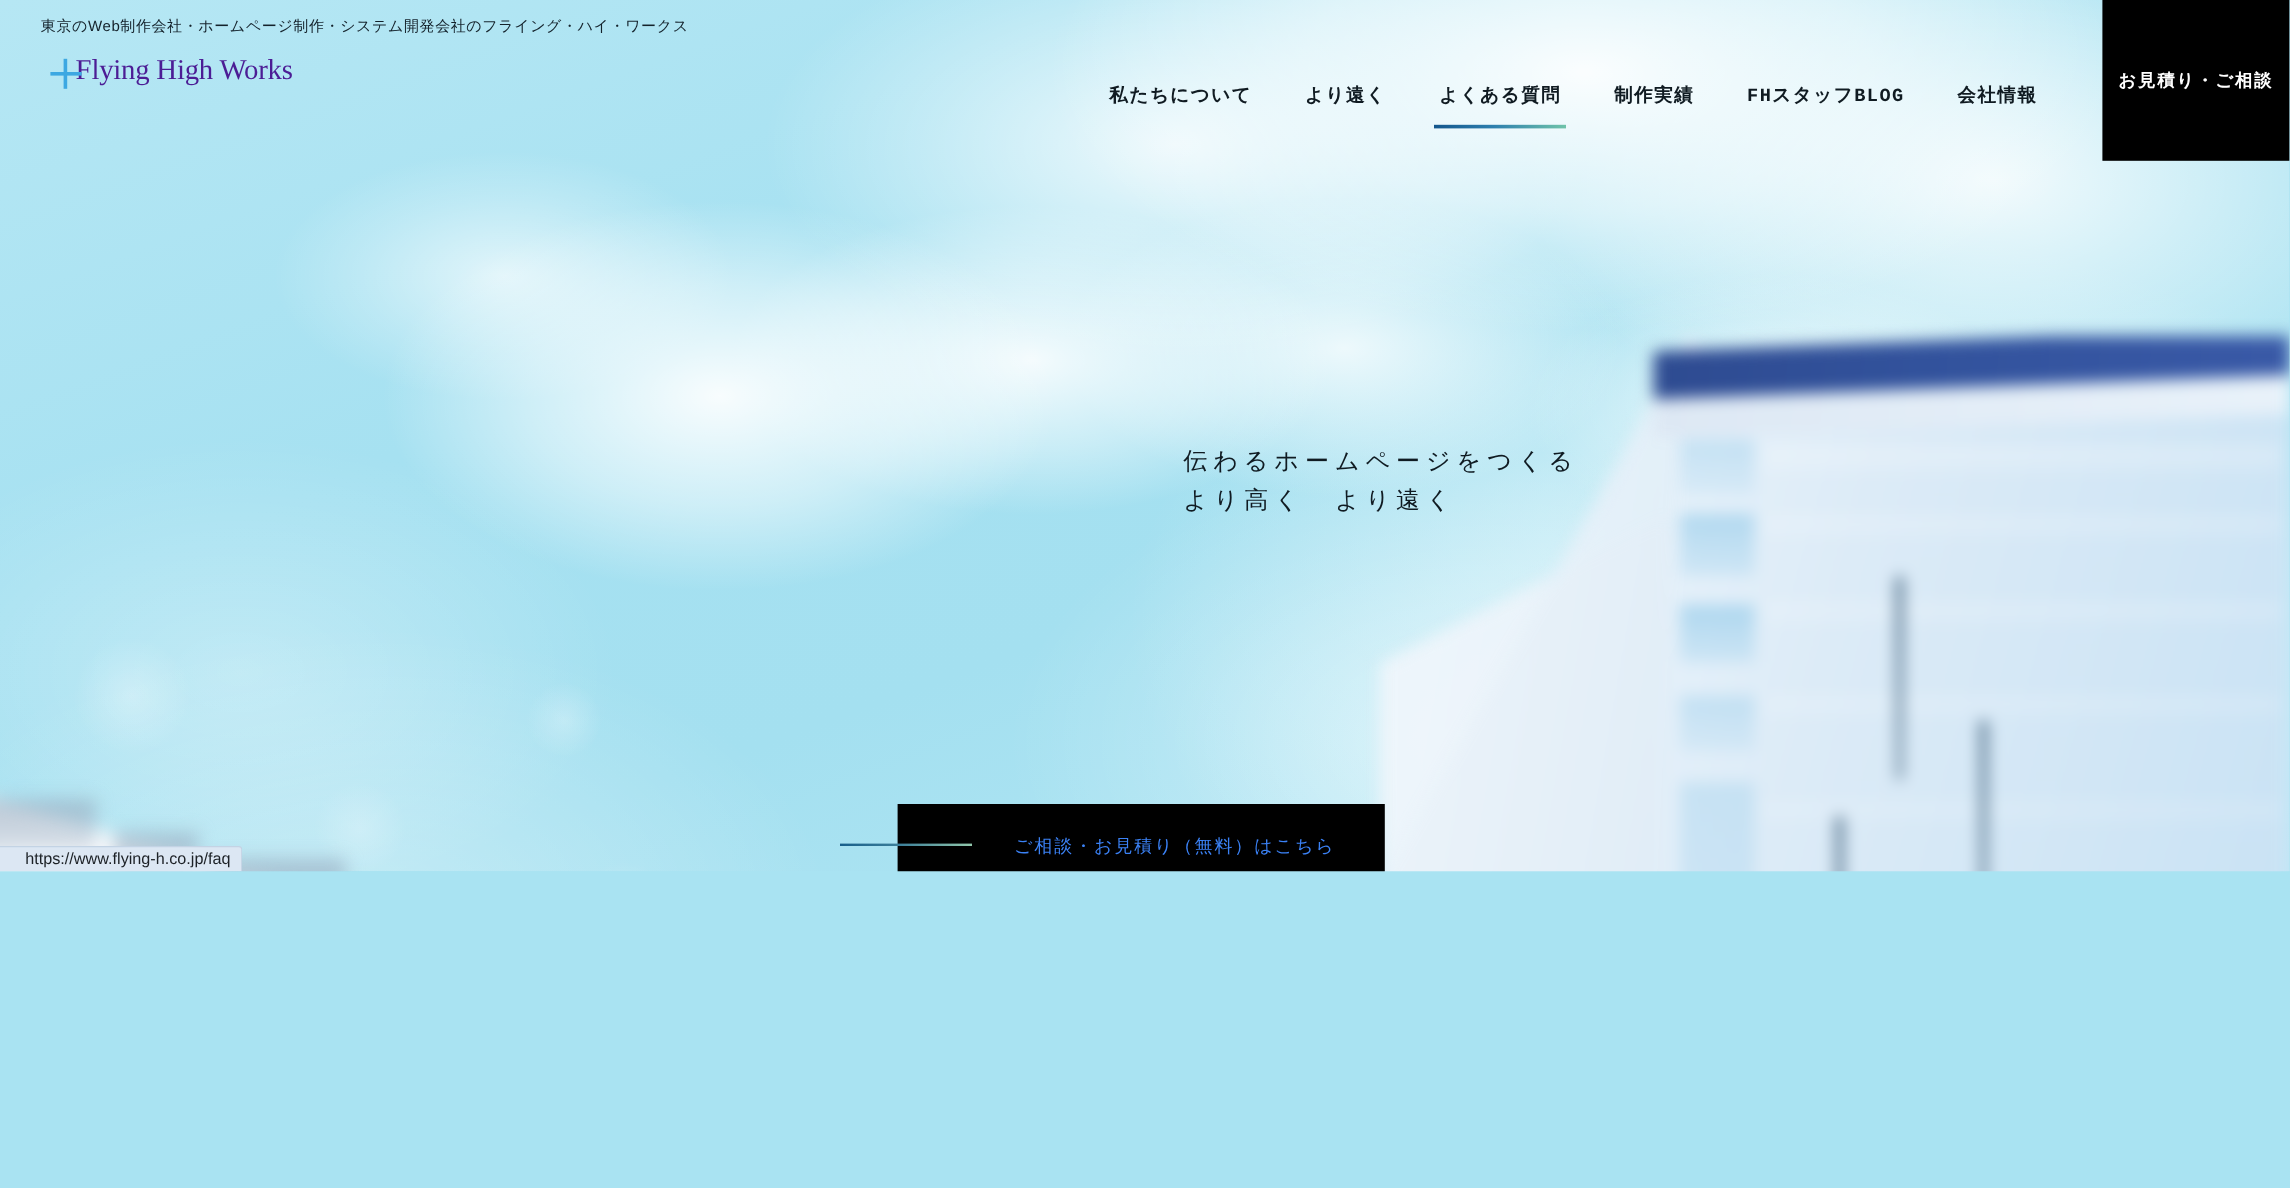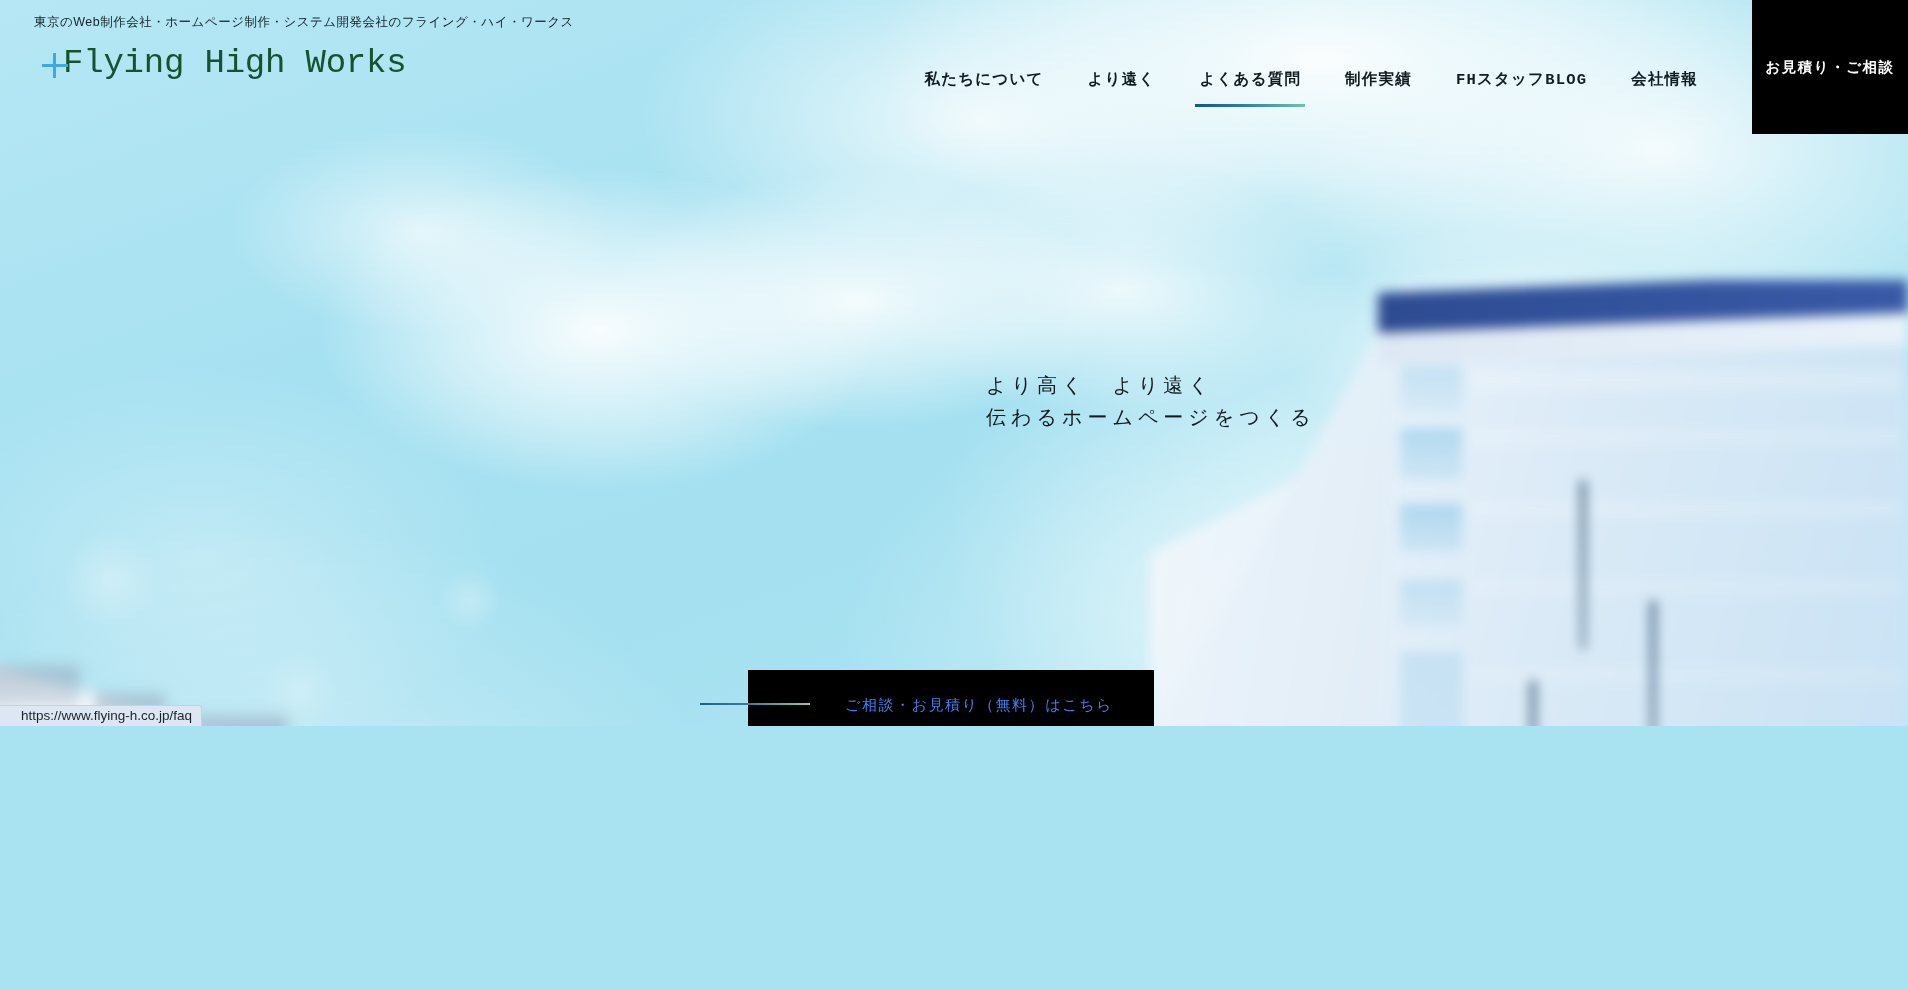--- a/index.html
+++ b/index.html
@@ -142,22 +142,22 @@
     position:relative; width:26px; height:26px; margin-right:-5px; margin-top:4px;
     flex:0 0 auto;
   }
   .logo-plus::before {
     content:""; position:absolute; left:0; top:12px; width:26px; height:3px; background:#3da8e2;
   }
   .logo-plus::after {
     content:""; position:absolute; left:11px; top:1px; width:3px; height:25px; background:#3da8e2;
   }
   .logo-text {
-    font-size:34px; font-weight:400; color:#14532d; letter-spacing:-.2px;
-    font-family:Liberation Mono, monospace;
+    font-size:24px; font-weight:400; color:#4c1d95; letter-spacing:-.2px;
+    font-family:Liberation Serif, serif;
     white-space:nowrap;
   }
 
   .main-nav {
     position:absolute; left:960px; top:50px; width:760px; height:60px;
     display:flex; align-items:center; justify-content:flex-end; gap:0;font-family:Liberation Mono, monospace;
   }
   .nav-item {
     position:relative;
     font-size:15.5px; font-weight:700; color:#101b22;
@@ -313,22 +313,22 @@
       <span class="nav-item">会社情報</span>
     </nav>
 
     <div class="header-cta">
       <span class="header-cta-label">お見積り・ご相談</span>
     </div>
   </header>
 
   <section class="hero">
     <div class="hero-sub">
+      <div>伝わるホームページをつくる</div>
       <div>より高く　より遠く</div>
-      <div>伝わるホームページをつくる</div>
     </div>
   </section>
 
   <div class="cta-wrap">
     <div class="cta-line"></div>
     <a class="cta-box">
       <span class="cta-label">ご相談・お見積り（無料）はこちら</span>
     </a>
   </div>
 

